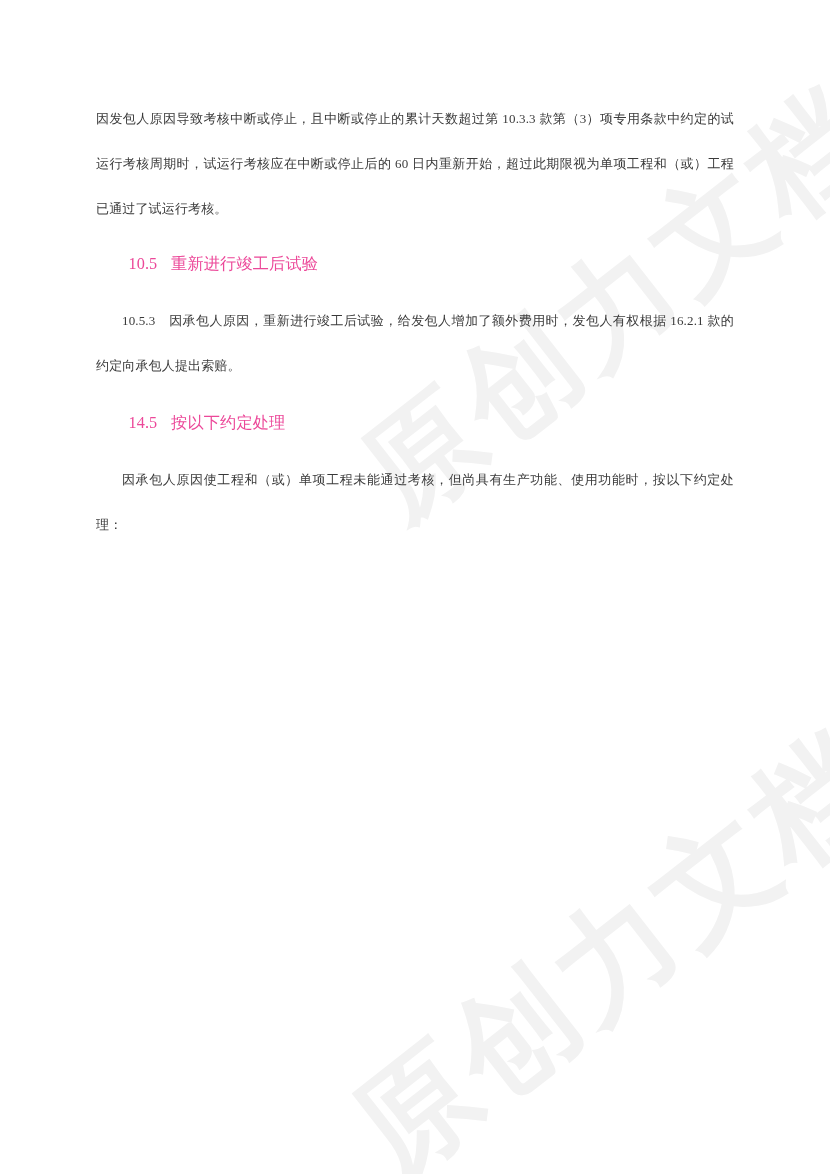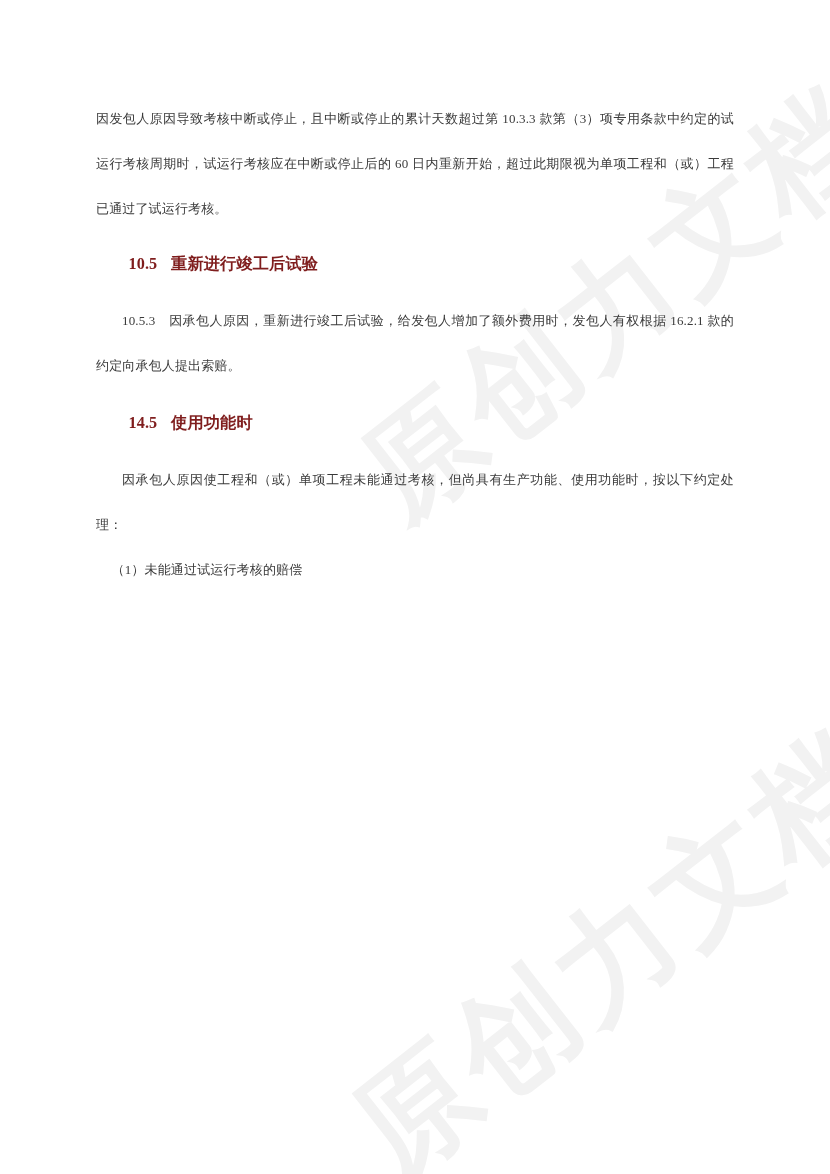--- a/index.html
+++ b/index.html
@@ -72,24 +72,24 @@
   .para.indent1 {
     text-indent: 1.2em;
   }
   .para.noindent {
     text-indent: 0;
   }
   .heading {
     margin: 0;
     font-size: 16.2px;
     line-height: 45px;
-    color: #7f1d1d;
+    color: #ec4899;
     text-indent: 2em;
     letter-spacing: 0.15px;
-    font-weight: bold;
+    font-weight: normal;
   }
   .heading .num {
     margin-right: 0.85em;
   }
   .gap-sm { height: 11px; }
   .gap-md { height: 13px; }
 </style>
 </head>
 <body>
 
@@ -110,25 +110,24 @@
 
     <div class="gap-sm"></div>
 
 
 
     <p class="para indent2">10.5.3　因承包人原因，重新进行竣工后试验，给发包人增加了额外费用时，发包人有权根据 16.2.1 款的约定向承包人提出索赔。</p>
 
     <div class="gap-md"></div>
 
     <h2 class="heading">
-      <span class="num">14.5</span><span>使用功能时</span>
+      <span class="num">14.5</span><span>按以下约定处理</span>
     </h2>
 
     <div class="gap-sm"></div>
 
     <p class="para indent2">因承包人原因使工程和（或）单项工程未能通过考核，但尚具有生产功能、使用功能时，按以下约定处理：</p>
 
-    <p class="para indent1">（1）未能通过试运行考核的赔偿</p>
 
 
 
   </div>
 </div>
 
 </body></html>

